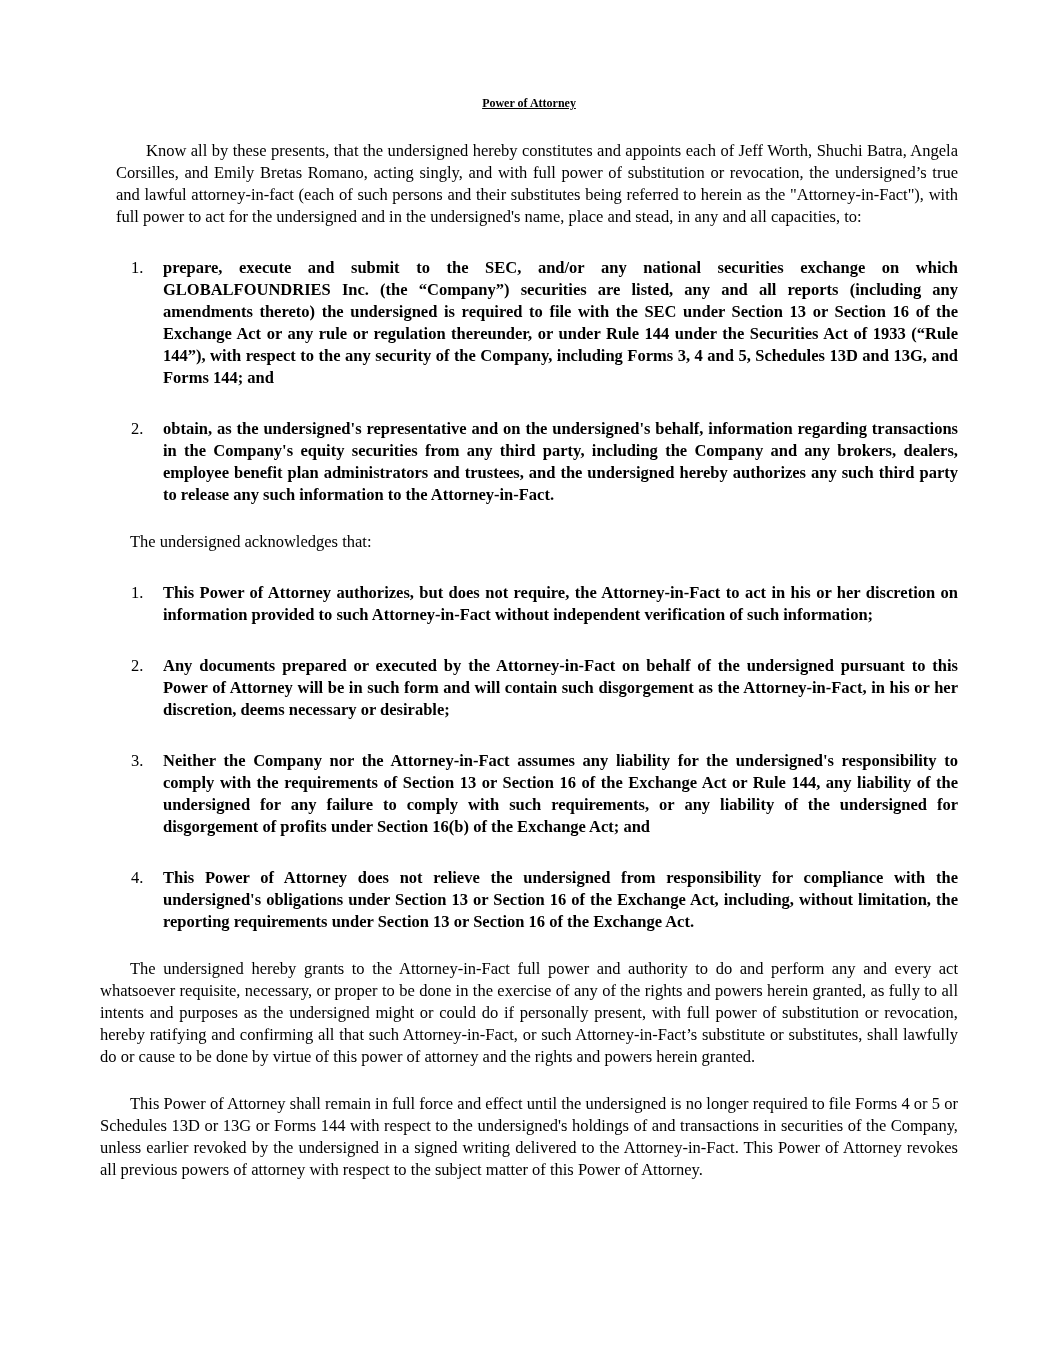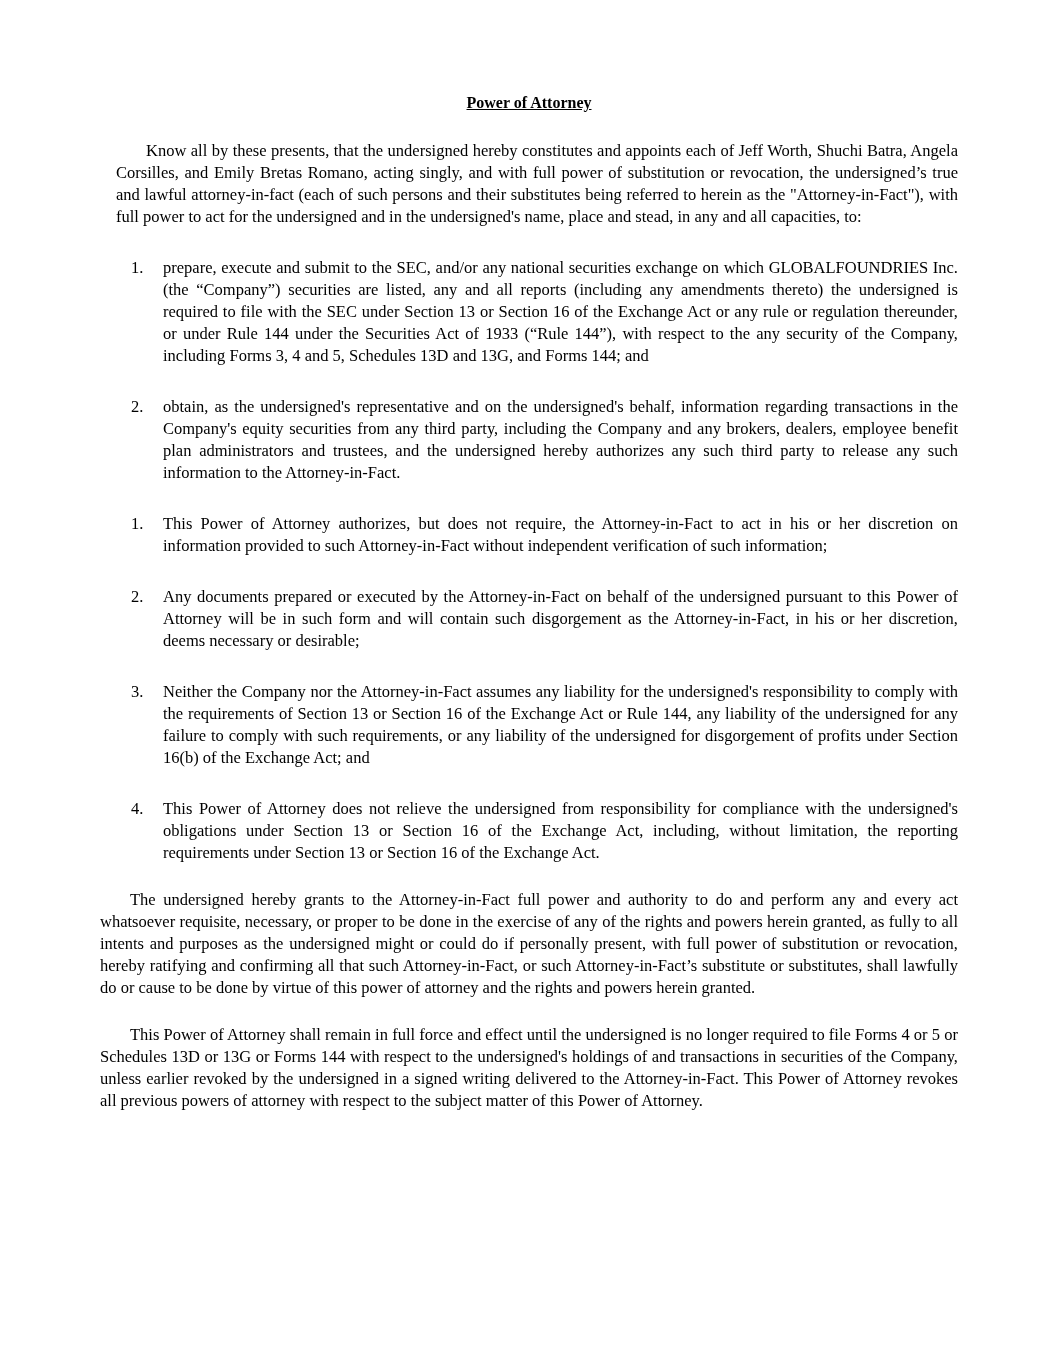--- a/index.html
+++ b/index.html
@@ -16,21 +16,21 @@
     font-family: "Liberation Serif", "DejaVu Serif", serif;
     font-size: 16.5px;
     line-height: 22px;
     box-sizing: border-box;
     padding: 92px 97px 0 100px;
     overflow: hidden;
   }
   .doc-title {
     margin: 0 0 26px 0;
     text-align: center;
-    font-size: 16px;
+    font-size: 12px;
     font-weight: 700;
     text-decoration: underline;
     line-height: 22px;
   }
   .para {
     margin: 25px 0 0 0;
     text-indent: 30px;
     text-align: justify;
   }
   .para.first {
@@ -45,20 +45,21 @@
     margin-top: 29px;
     padding-left: 31px;
   }
   .list-marker {
     flex: 0 0 32px;
     width: 32px;
   }
   .list-text {
     flex: 1;
     text-align: justify;
+    font-weight: bold;
   }
 </style>
 </head>
 <body>
 
 <div class="page">
 
   <h1 class="doc-title">Power of Attorney</h1>
 
   <p class="para first">Know all by these presents, that the undersigned hereby constitutes and appoints each of Jeff Worth, Shuchi Batra, Angela Corsilles, and Emily Bretas Romano, acting singly, and with full power of substitution or revocation, the undersigned’s true and lawful attorney-in-fact (each of such persons and their substitutes being referred to herein as the "Attorney-in-Fact"), with full power to act for the undersigned and in the undersigned's name, place and stead, in any and all capacities, to:</p>
@@ -67,20 +68,21 @@
     <div class="list-row">
       <span class="list-marker">1.</span>
       <span class="list-text">prepare, execute and submit to the SEC, and/or any national securities exchange on which GLOBALFOUNDRIES Inc. (the “Company”) securities are listed, any and all reports (including any amendments thereto) the undersigned is required to file with the SEC under Section 13 or Section 16 of the Exchange Act or any rule or regulation thereunder, or under Rule 144 under the Securities Act of 1933 (“Rule 144”), with respect to the any security of the Company, including Forms 3, 4 and 5, Schedules 13D and 13G, and Forms 144; and</span>
     </div>
     <div class="list-row">
       <span class="list-marker">2.</span>
       <span class="list-text">obtain, as the undersigned's representative and on the undersigned's behalf, information regarding transactions in the Company's equity securities from any third party, including the Company and any brokers, dealers, employee benefit plan administrators and trustees, and the undersigned hereby authorizes any such third party to release any such information to the Attorney-in-Fact.</span>
     </div>
   </div>
 
+  <p class="para">The undersigned acknowledges that:</p>
 
   <div class="num-list">
     <div class="list-row">
       <span class="list-marker">1.</span>
       <span class="list-text">This Power of Attorney authorizes, but does not require, the Attorney-in-Fact to act in his or her discretion on information provided to such Attorney-in-Fact without independent verification of such information;</span>
     </div>
     <div class="list-row">
       <span class="list-marker">2.</span>
       <span class="list-text">Any documents prepared or executed by the Attorney-in-Fact on behalf of the undersigned pursuant to this Power of Attorney will be in such form and will contain such disgorgement as the Attorney-in-Fact, in his or her discretion, deems necessary or desirable;</span>
     </div>

